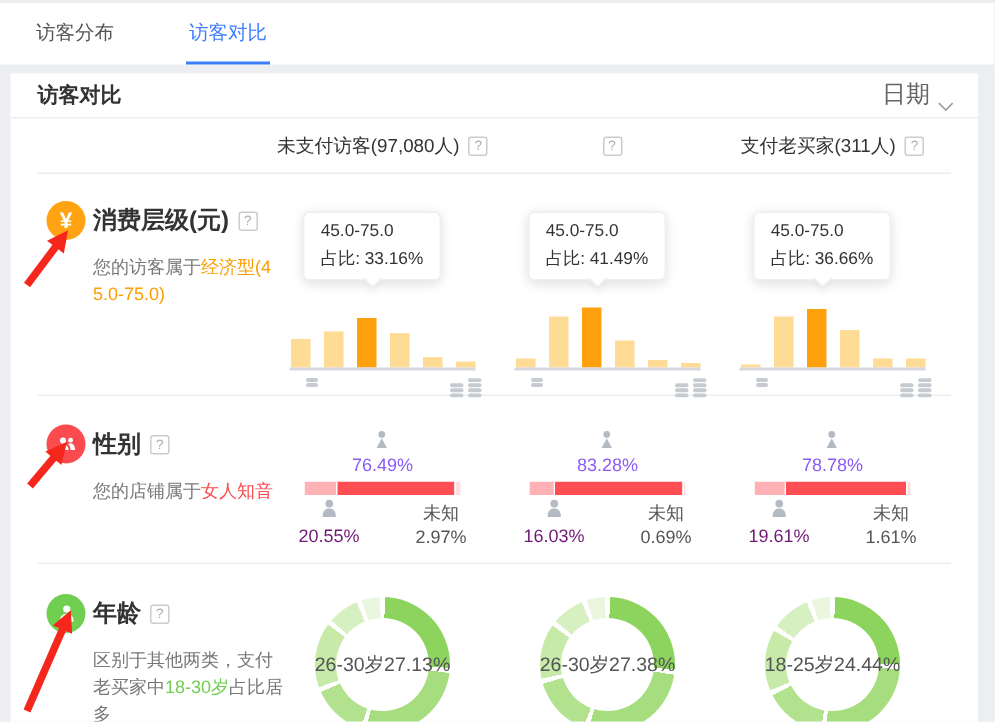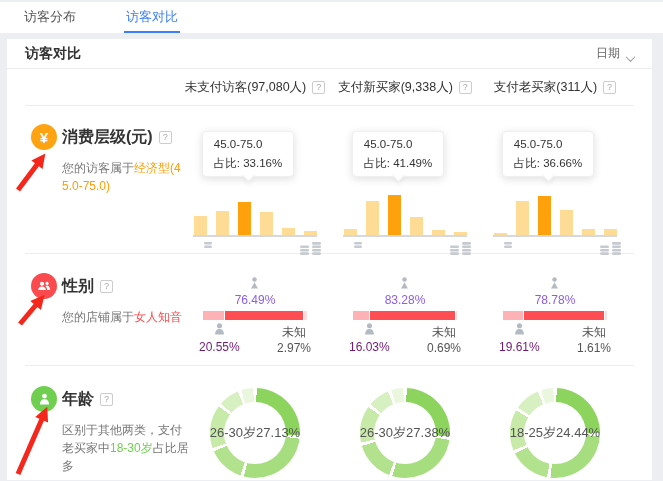--- a/index.html
+++ b/index.html
@@ -1,29 +1,29 @@
 <!DOCTYPE html>
 <html><head>
 <meta charset="utf-8">
 <style>
   * { box-sizing: border-box; margin: 0; padding: 0; }
   body { background:#e7e9ed; font-family:"Liberation Sans","DejaVu Sans",sans-serif; }
   .page { position:relative; width:663px; height:481px; background:#ecEEf2; overflow:hidden; }
 
   
-  .tabbar { height:31px; margin-top:2px; background:#fff; display:flex; align-items:stretch; padding:0 22px; gap:46px; }
+  .tabbar { height:41px; margin-top:2px; background:#fff; display:flex; align-items:stretch; padding:0 22px; gap:46px; }
   .tab { font-size:13px; color:#555; display:flex; align-items:center; padding:0 2px; cursor:pointer; border-bottom:2px solid transparent; }
   .tab.active { color:#3D7EFF; border-bottom-color:#3D7EFF; }
   .gapbar { height:6px; }
 
   
   .card { position:relative; margin:0 11px 0 7px; width:645px; height:441px; background:#fff; }
   .card-header { height:29px; display:flex; align-items:center; padding:0 18px; }
   .card-title { font-size:14px; font-weight:bold; color:#333; }
-  .date-ctl { margin-left:auto; display:flex; align-items:flex-end; font-size:12px; color:#666; cursor:pointer; }
+  .date-ctl { margin-left:auto; display:flex; align-items:flex-end; font-size:16px; color:#666; cursor:pointer; }
   .chev { width:7px; height:7px; border-right:1.5px solid #999; border-bottom:1.5px solid #999; transform:rotate(45deg) translate(-1px,-1px); margin-left:7px; margin-top:-4px; }
   .date-val { margin-left:36px; font-size:12px; color:#444; }
   .divider-full { height:1px; background:#ededed; }
   .divider-inset { height:1px; background:#ededed; margin:0 18px; }
 
   .grid { display:grid; grid-template-columns:155px 150px 150px 150px; padding-left:18px; }
   .colheaders { height:36px; align-items:center; }
   .colh { display:flex; align-items:center; justify-content:center; font-size:12.5px; color:#333; }
   .help { display:inline-block; width:13px; height:13px; margin-left:6px; border:1px solid #ccc; border-radius:2px; color:#aaa; font-size:9px; line-height:11px; text-align:center; cursor:pointer; flex:0 0 auto; }
 
@@ -100,21 +100,20 @@
     </div>
     <div class="divider-full"></div>
 
     <div class="grid colheaders">
       <div></div>
       <div class="colh">
         <span>未支付访客(97,080人)</span>
         <span class="help">?</span>
       </div>
       <div class="colh">
-        <span>支付新买家(9,338人)</span>
         <span class="help">?</span>
       </div>
       <div class="colh">
         <span>支付老买家(311人)</span>
         <span class="help">?</span>
       </div>
     </div>
     <div class="divider-inset"></div>
 
     <div class="grid row1">

